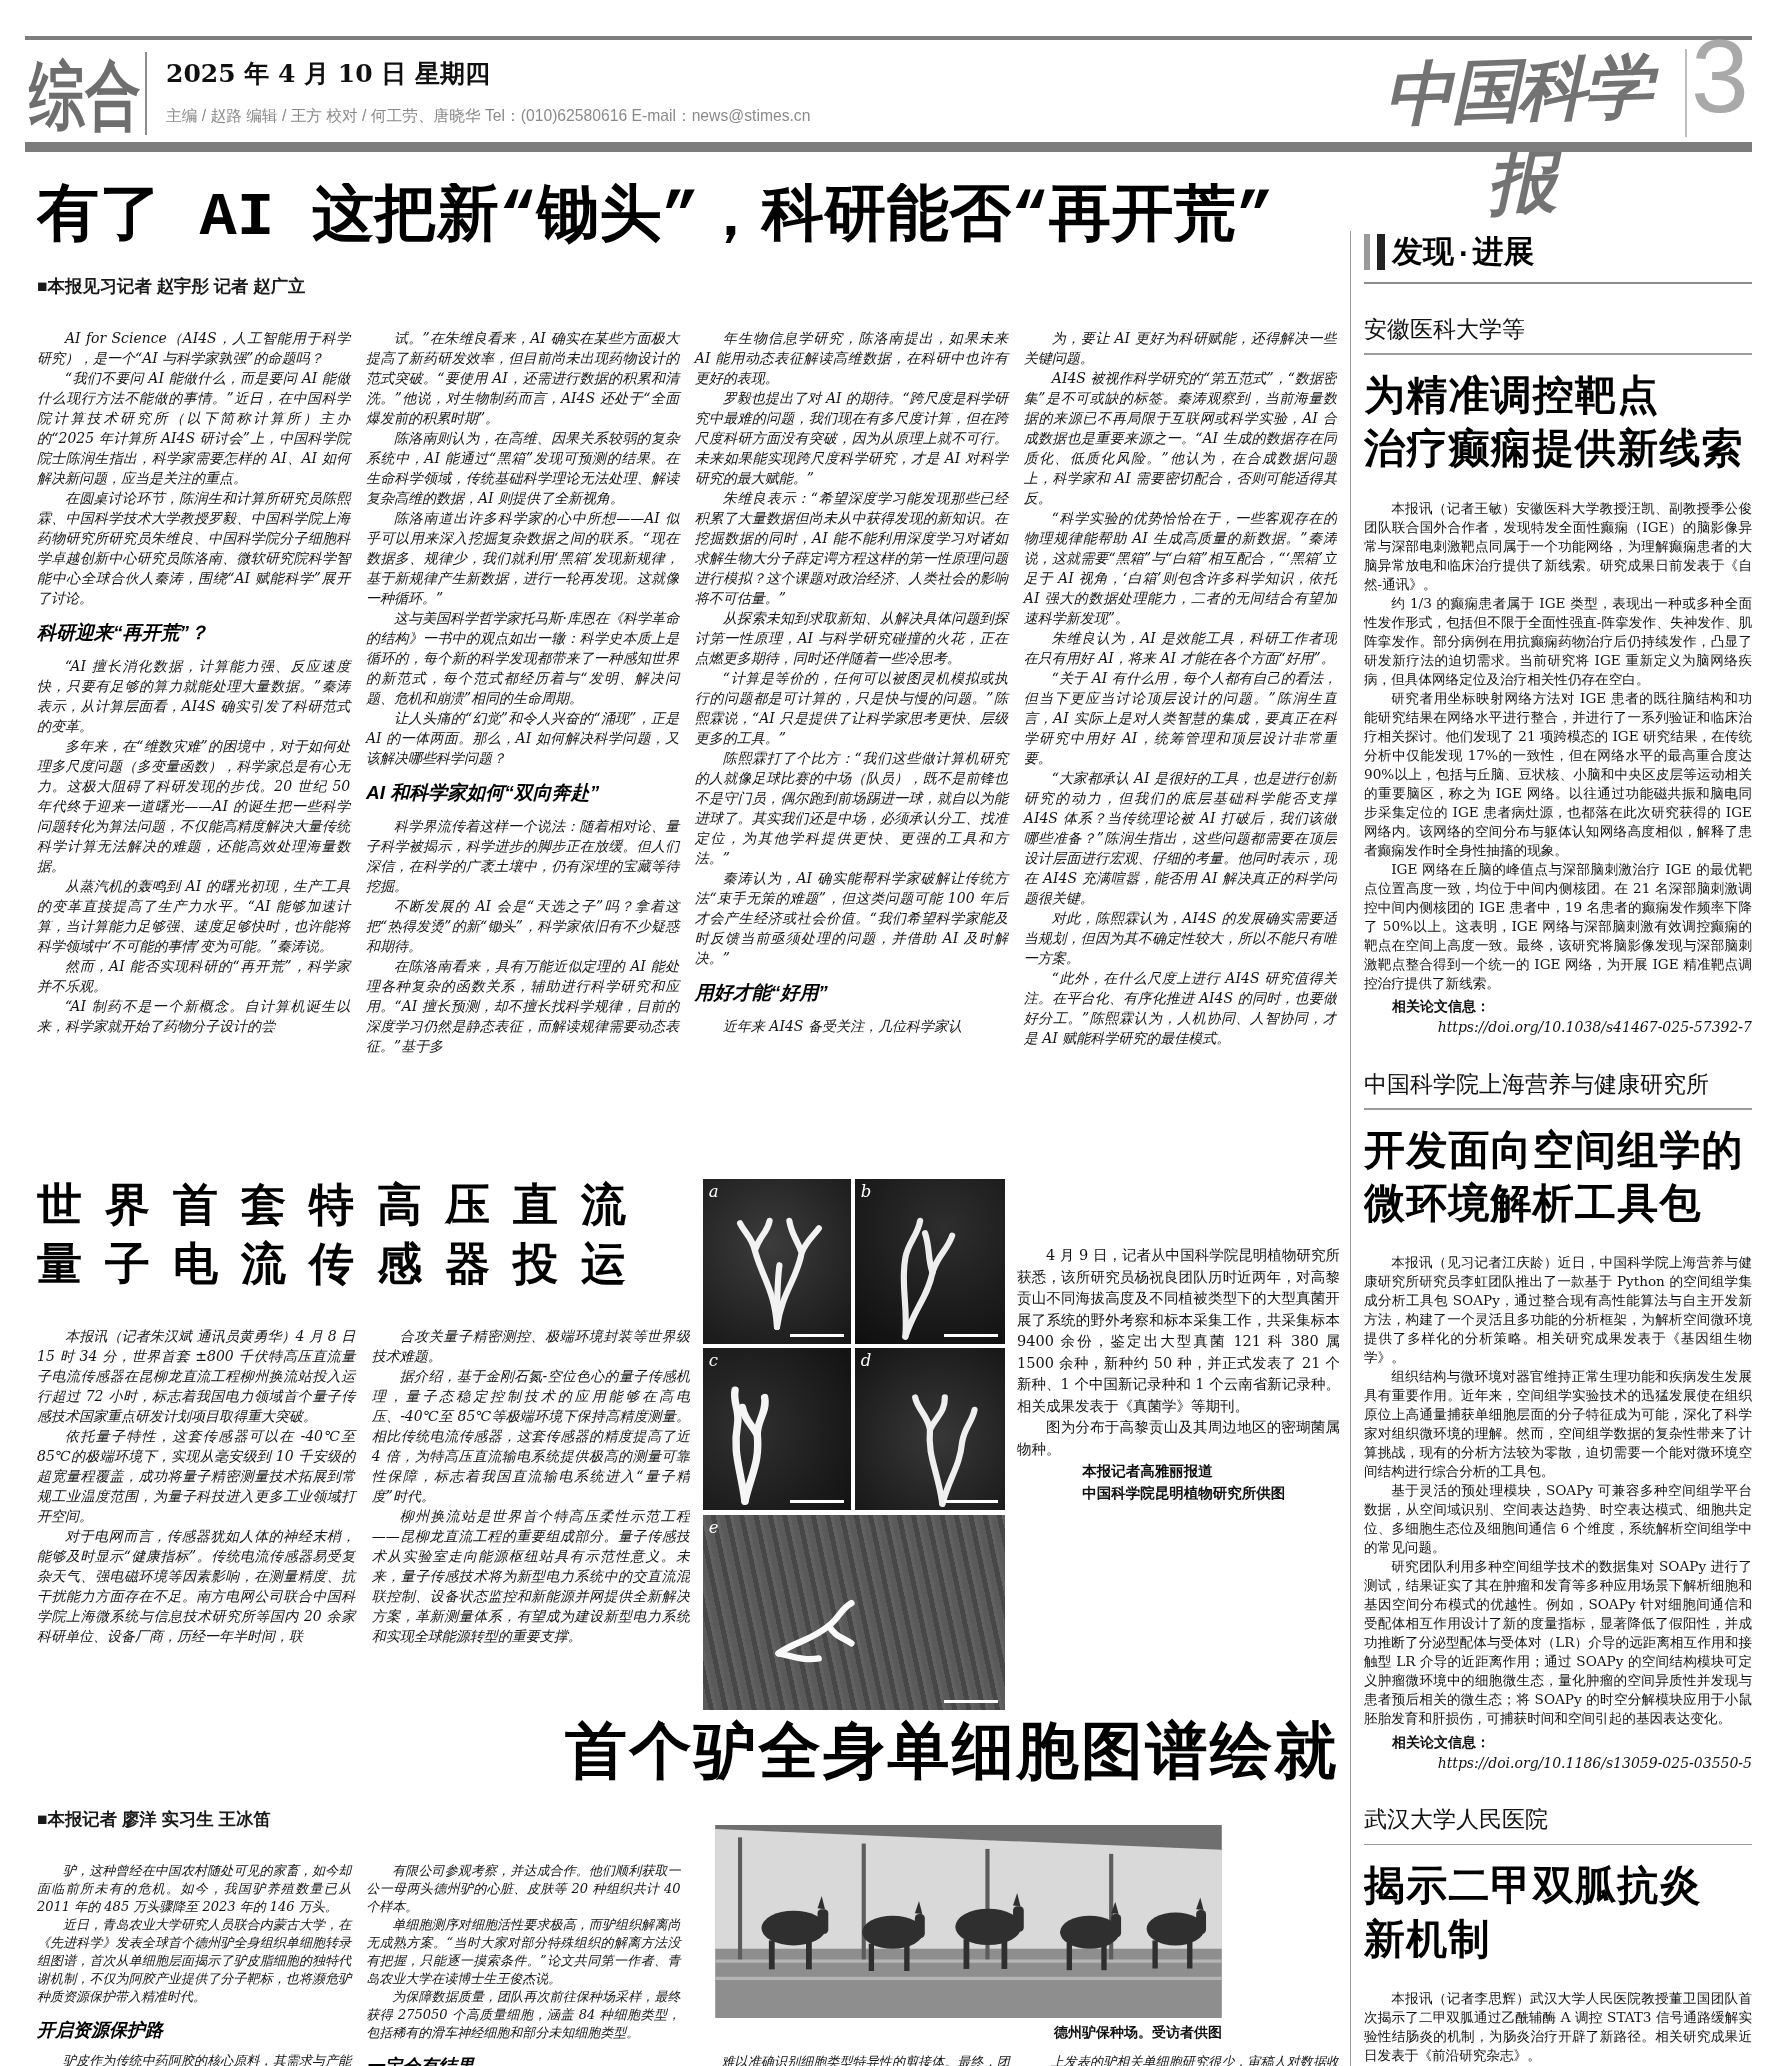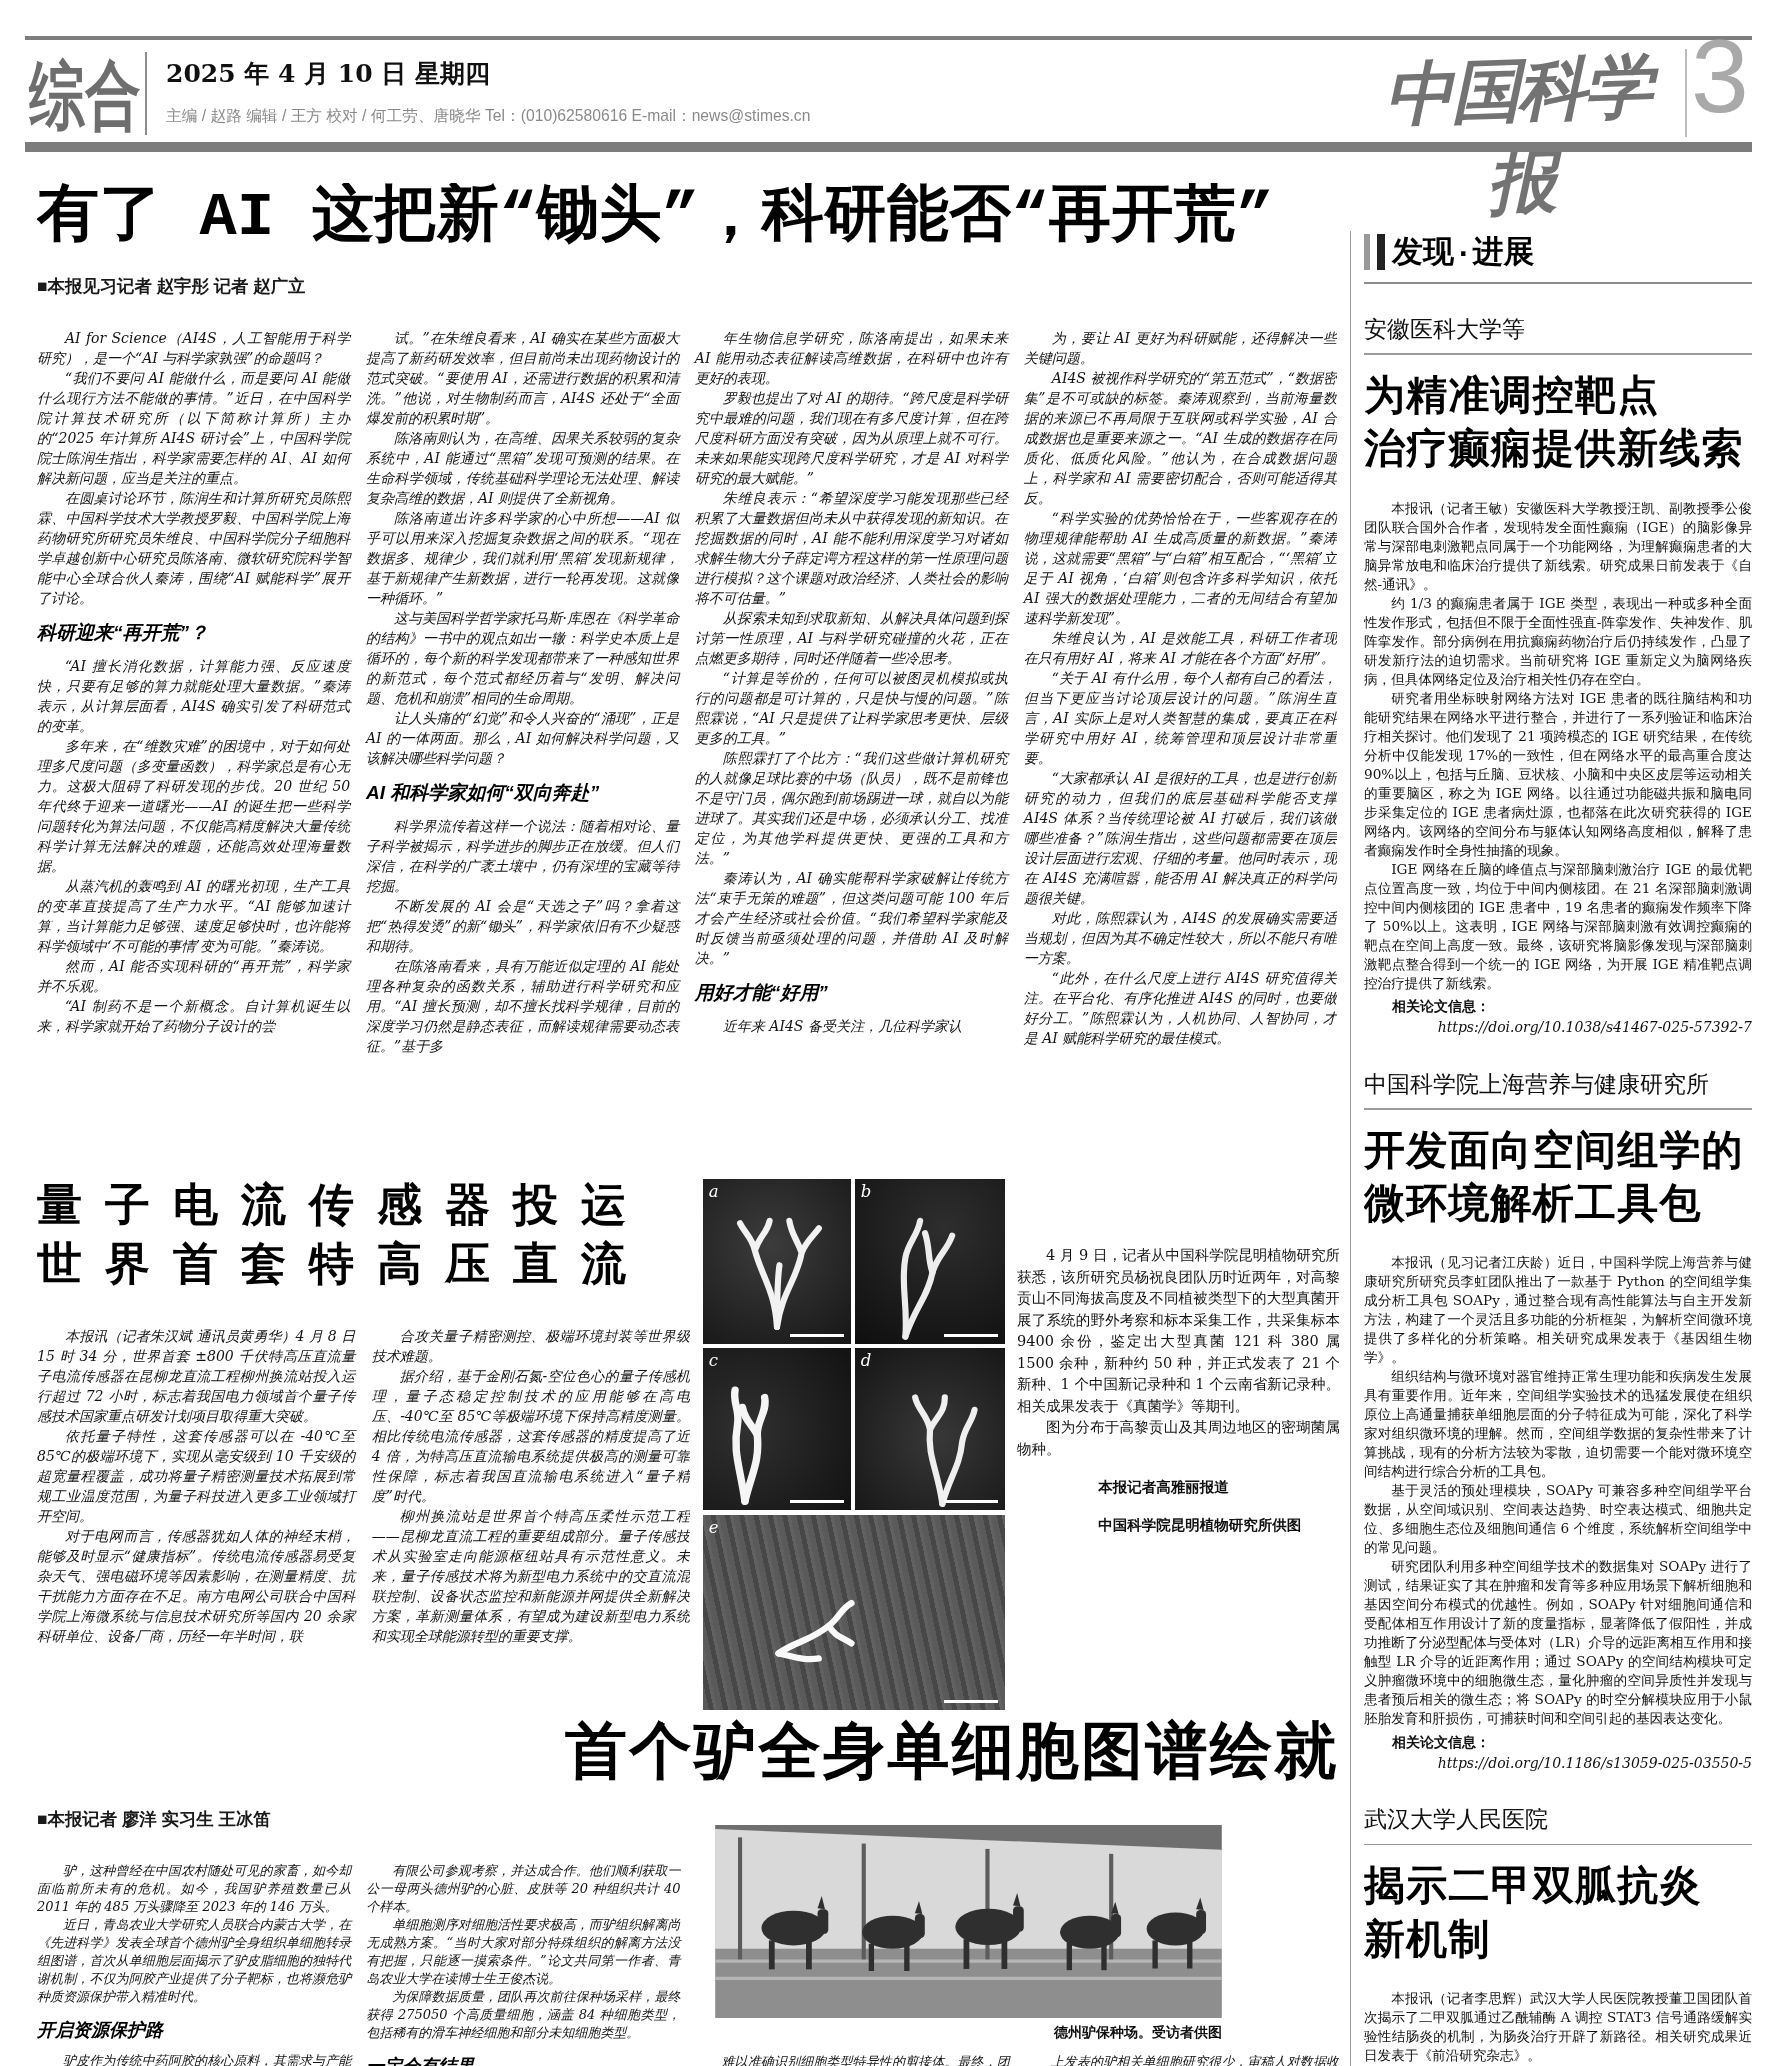--- a/index.html
+++ b/index.html
@@ -12,21 +12,21 @@
   .hdr-date{position:absolute;left:166px;top:57px;font-family:"DejaVu Serif",serif;font-weight:bold;font-size:25px;color:#101010;}
   .hdr-staff{position:absolute;left:166px;top:106px;font-family:"Liberation Sans",sans-serif;font-size:15.7px;color:#8a8a8a;}
   .masthead{position:absolute;left:1360px;top:45px;width:318px;text-align:center;font-family:"DejaVu Serif",serif;font-style:italic;font-weight:bold;font-size:69px;color:#737373;letter-spacing:-2.5px;transform:rotate(-2deg);}
   .hdr-div2{position:absolute;left:1685px;top:49px;width:2.1px;height:88px;background:#bdbdbd;}
   .page-num{position:absolute;left:1691px;top:24px;font-family:"Liberation Sans",sans-serif;font-size:104px;font-weight:400;color:#a9a9a9;line-height:1;}
   
   .para{font-family:"DejaVu Serif",serif;font-size:14px;line-height:20px;text-align:justify;text-indent:2em;margin:0;color:#131313;}
   .col-subhead{font-family:"Liberation Sans",sans-serif;font-weight:bold;font-size:19px;line-height:1.25;margin:13.2px 0 10.7px 0;color:#000;text-indent:0;}
   .related{font-family:"DejaVu Serif",serif;font-weight:bold;font-size:14px;line-height:22px;text-indent:2em;margin:2.5px 0 0 0;}
   .doi{font-family:"DejaVu Serif",serif;font-style:italic;font-size:14.5px;line-height:21.5px;text-align:right;margin:0;}
-  .credit{font-family:"DejaVu Serif",serif;font-weight:bold;font-size:14.5px;line-height:21.5px;text-indent:4.5em;margin:16px;}
+  .credit{font-family:"DejaVu Serif",serif;font-weight:bold;font-size:14.5px;line-height:21.5px;text-indent:4.5em;margin:0;}
   
   .z-lead{position:absolute;left:37px;top:183px;width:1300px;height:969px;overflow:hidden;}
   .lead-headline{font-family:Liberation Mono, monospace;font-weight:bold;font-size:62px;line-height:1.12;letter-spacing:0.4px;color:#000;white-space:nowrap;}
   .byline{margin-top:21.5px;font-family:"Liberation Sans",sans-serif;font-weight:bold;font-size:17.4px;color:#1a1a1a;}
   .lead-cols{display:flex;gap:15.7px;margin-top:30px;height:785px;overflow:hidden;}
   .fcol{flex:1 1 0;min-width:0;font-style:italic;}
   
   .v-rule{position:absolute;left:1350px;top:231px;width:1.2px;height:2283px;background:#9b9b9b;}
   .z-side{position:absolute;left:1364px;top:231px;width:388px;height:2291px;overflow:hidden;}
   .side-head{display:flex;align-items:center;gap:7.4px;}
@@ -125,22 +125,22 @@
           <p class="para">“大家都承认 AI 是很好的工具，也是进行创新研究的动力，但我们的底层基础科学能否支撑 AI4S 体系？当传统理论被 AI 打破后，我们该做哪些准备？”陈润生指出，这些问题都需要在顶层设计层面进行宏观、仔细的考量。他同时表示，现在 AI4S 充满喧嚣，能否用 AI 解决真正的科学问题很关键。</p>
           <p class="para">对此，陈熙霖认为，AI4S 的发展确实需要适当规划，但因为其不确定性较大，所以不能只有唯一方案。</p>
           <p class="para">“此外，在什么尺度上进行 AI4S 研究值得关注。在平台化、有序化推进 AI4S 的同时，也要做好分工。”陈熙霖认为，人机协同、人智协同，才是 AI 赋能科学研究的最佳模式。</p>
         </div>
     </div>
   </div>
 
   <div class="z-mid">
     <div>
       <div class="q-headline">
+        <span style="display:block">世界首套特高压直流</span>
         <span style="display:block">量子电流传感器投运</span>
-        <span style="display:block">世界首套特高压直流</span>
       </div>
       <div class="q-cols">
         <div class="fcol">
             <p class="para">本报讯（记者朱汉斌 通讯员黄勇华）4 月 8 日 15 时 34 分，世界首套 ±800 千伏特高压直流量子电流传感器在昆柳龙直流工程柳州换流站投入运行超过 72 小时，标志着我国电力领域首个量子传感技术国家重点研发计划项目取得重大突破。</p>
             <p class="para">依托量子特性，这套传感器可以在 -40℃至 85℃的极端环境下，实现从毫安级到 10 千安级的超宽量程覆盖，成功将量子精密测量技术拓展到常规工业温度范围，为量子科技进入更多工业领域打开空间。</p>
             <p class="para">对于电网而言，传感器犹如人体的神经末梢，能够及时显示“健康指标”。传统电流传感器易受复杂天气、强电磁环境等因素影响，在测量精度、抗干扰能力方面存在不足。南方电网公司联合中国科学院上海微系统与信息技术研究所等国内 20 余家科研单位、设备厂商，历经一年半时间，联</p>
           </div>
         <div class="fcol">
             <p class="para">合攻关量子精密测控、极端环境封装等世界级技术难题。</p>
             <p class="para">据介绍，基于金刚石氮-空位色心的量子传感机理，量子态稳定控制技术的应用能够在高电压、-40℃至 85℃等极端环境下保持高精度测量。相比传统电流传感器，这套传感器的精度提高了近 4 倍，为特高压直流输电系统提供极高的测量可靠性保障，标志着我国直流输电系统进入“量子精度”时代。</p>

